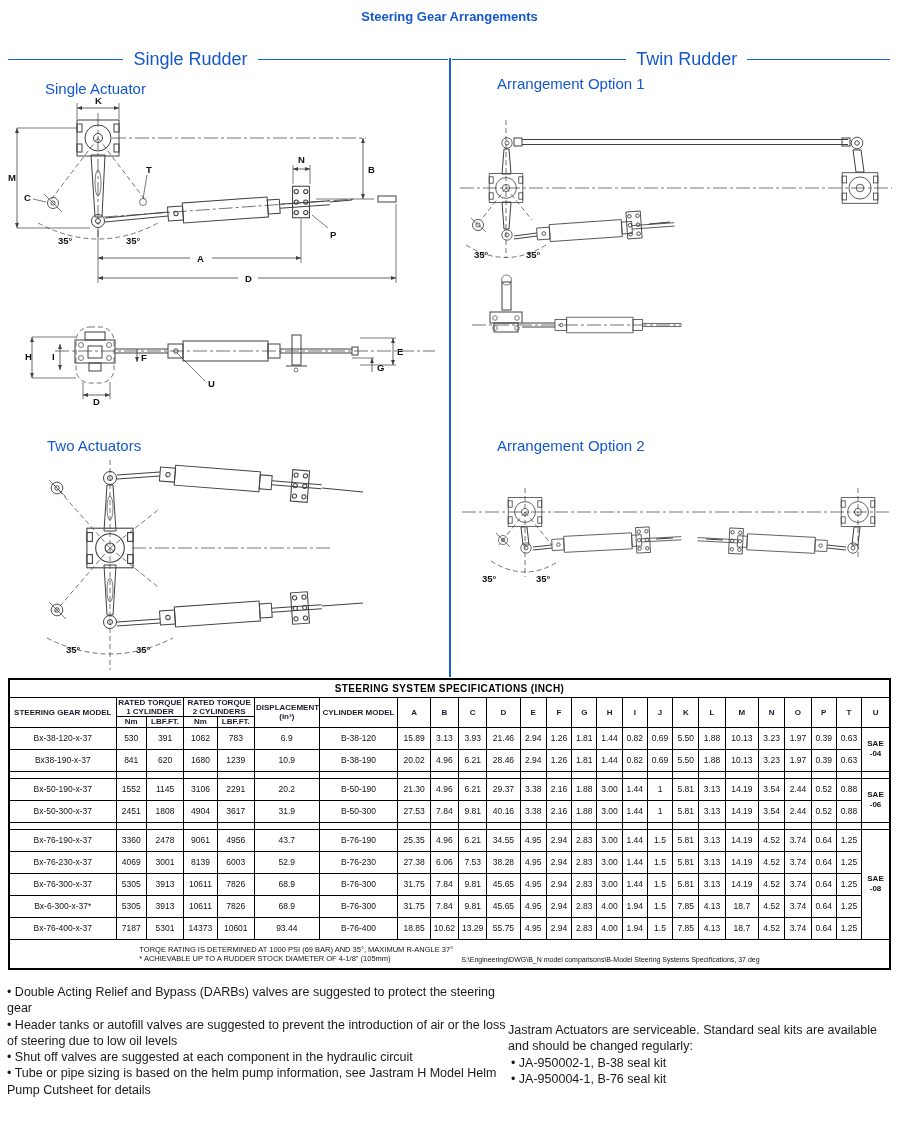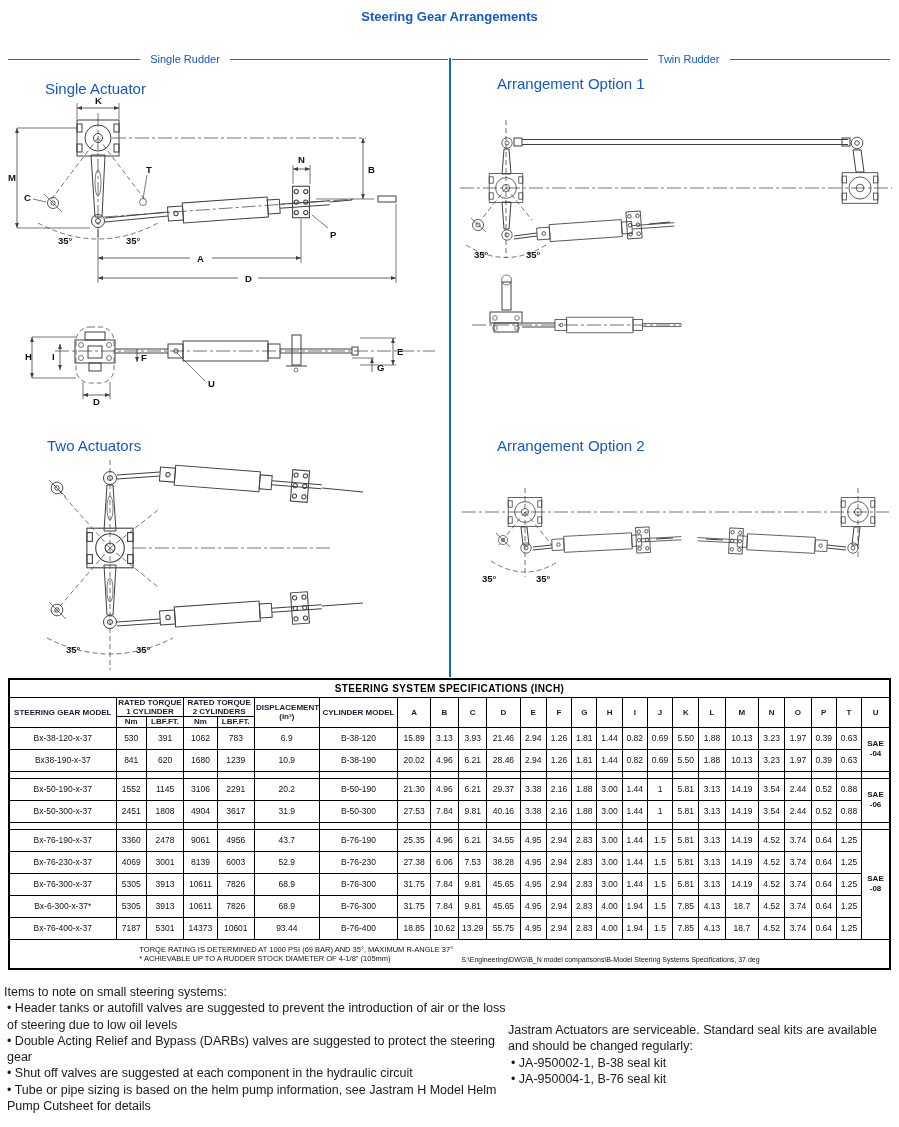--- a/index.html
+++ b/index.html
@@ -1,21 +1,21 @@
 <!DOCTYPE html>
 <html><head>
 <meta charset="utf-8">
 <style>
   html,body{margin:0;padding:0;background:#fff;}
   body{width:899px;height:1127px;position:relative;font-family:"Liberation Sans",sans-serif;color:#111;}
   .blue{color:#1457cc;}
   h1{font-size:13px;font-weight:bold;text-align:center;margin:0;position:absolute;top:9px;left:0;width:899px;}
   .seccol{position:absolute;top:50px;display:flex;align-items:center;gap:10px;height:18px;}
   .seccol .rule{border-top:1.7px solid #1a63d6;height:0;}
-  .seclabel{font-size:11px;white-space:nowrap;}
+  .seclabel{font-size:18px;white-space:nowrap;}
   .subhead{font-size:15px;position:absolute;margin:7px;font-weight:normal;}
   #divider{position:absolute;left:449px;top:58px;width:2px;height:619px;background:#1a63d6;}
   
   .dwg{position:absolute;}
   .dwg .ln{stroke:#404040;fill:none;stroke-width:1;}
   .dwg .thin{stroke:#404040;fill:none;stroke-width:0.7;}
   .dwg .cl{stroke:#505050;fill:none;stroke-width:0.8;stroke-dasharray:14 3 3 3;}
   .dwg .dash{stroke:#505050;fill:none;stroke-width:0.8;stroke-dasharray:5 3;}
   .dwg .dl{stroke:#404040;fill:none;stroke-width:0.8;}
   .dim{font-family:"Liberation Sans",sans-serif;font-size:9.5px;font-weight:bold;fill:#111;stroke:none;}
@@ -719,24 +719,23 @@
               <div>* ACHIEVABLE  UP TO A RUDDER STOCK DIAMETER  OF 4-1/8" (105mm)</div>
             </div>
             <div class="fnpath">S:\Engineering\DWG\B_N  model comparisons\B-Model Steering Systems Specifications, 37 deg</div>
           </div>
         </td>
       </tr>
     </tfoot>
   </table>
 
   <div class="notes" style="left:4px;top:984px;width:512px;">
-    <p class="lead">Items to note on small steering systems:</p>
     <ul id="notes-list">
+        <li>Double Acting Relief and Bypass (DARBs) valves are suggested to protect the steering gear</li>
         <li>Header tanks or autofill valves are suggested to prevent the introduction of air or the loss of steering due to low oil levels</li>
-        <li>Double Acting Relief and Bypass (DARBs) valves are suggested to protect the steering gear</li>
         <li>Shut off valves are suggested at each component in the hydraulic circuit</li>
         <li>Tube or pipe sizing is based on the helm pump information, see Jastram H Model Helm Pump Cutsheet for details</li>
       </ul>
 
   </div>
 
   <div class="notes" style="left:508px;top:1022px;width:388px;">
     <p class="lead">Jastram Actuators are serviceable.  Standard seal kits are available and should be changed regularly:</p>
     <ul id="service-list">
         <li>JA-950002-1, B-38 seal kit</li>

